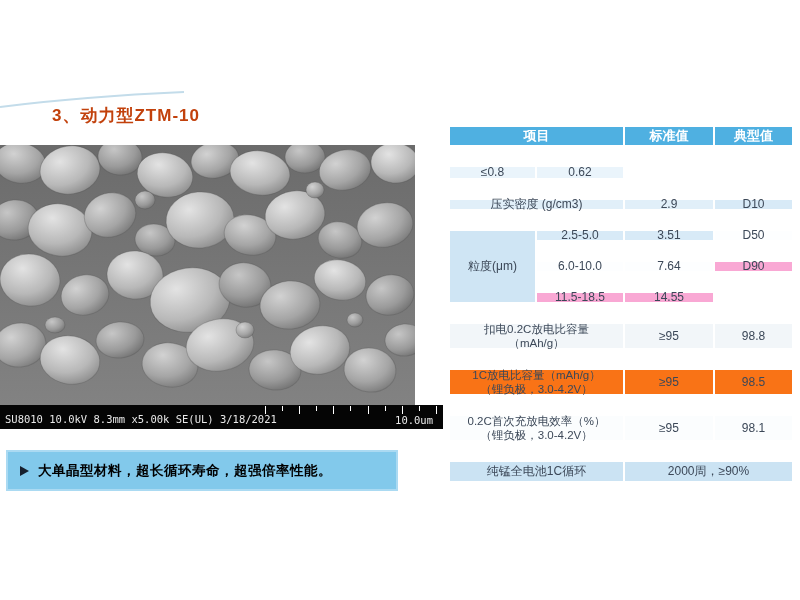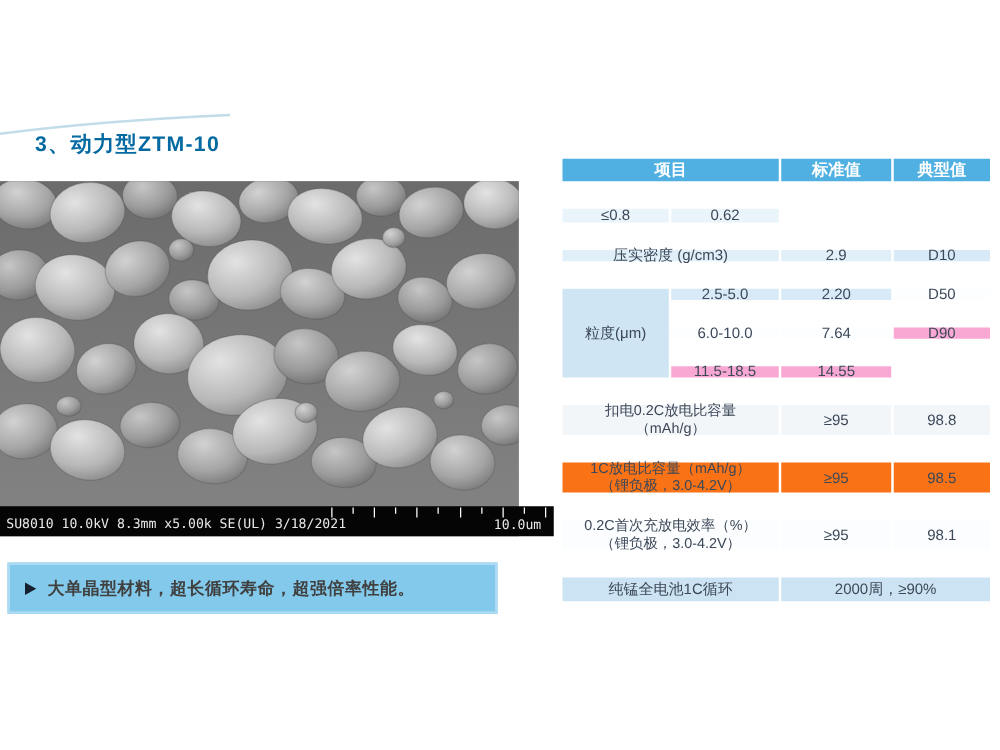--- a/index.html
+++ b/index.html
@@ -8,22 +8,22 @@
     font-family:"Liberation Sans","DejaVu Sans",sans-serif;
     overflow:hidden;color:#222;
   }
   .slide{position:absolute;inset:0;}
 
   
   .deco-arc{position:absolute;left:0;top:88px;width:185px;height:24px;}
 
   
   .page-title{
-    position:absolute;left:28px;top:104px;
-    font-size:17px;font-weight:bold;color:#0369a1;letter-spacing:1px;
+    position:absolute;left:52px;top:104px;
+    font-size:17px;font-weight:bold;color:#c2410c;letter-spacing:1px;
   }
 
   
   .sem-figure{position:absolute;left:0;top:145px;width:415px;height:284px;background:#767676;}
   .sem-figure svg{display:block;}
   .sem-bar{
     position:absolute;left:0;bottom:0;width:415px;height:24px;background:#050505;
     color:#e9e9e9;font-family:"DejaVu Sans Mono","Liberation Mono",monospace;
     font-size:10.5px;
     padding-left:28px;
@@ -56,21 +56,21 @@
   .bg5{background:#f9a8d4;} .bg6{background:#F2F6F9;}
   .bg7{background:#f97316;} .bg8{background:#FBFDFE;}
   .bg9{background:#CBE3F3;}
   .line{display:block;white-space:nowrap;font-size:11.5px;}
 
   
   .banner{
     position:absolute;left:6px;top:450px;width:392px;height:41px;
     background:#82C9EB;border:2px solid #ABDAF2;box-sizing:border-box;
     display:flex;align-items:center;padding-left:12px;
-    color:#404040;font-weight:bold;font-size:13.5px;letter-spacing:0.5px;
+    color:#000000;font-weight:bold;font-size:13.5px;letter-spacing:0.5px;
   }
   .arrow-bullet{
     width:0;height:0;margin-right:9px;
     border-left:9px solid #16202e;border-top:5px solid transparent;border-bottom:5px solid transparent;
   }
 </style>
 </head>
 <body>
 
 <div class="slide">
@@ -174,21 +174,21 @@
 
     <div class="cell bg1">≤0.8</div>
     <div class="cell bg1">0.62</div>
 
     <div class="cell span2 bg2 nowrap">压实密度 (g/cm3)</div>
     <div class="cell bg2">2.9</div>
 
     <div class="cell group-cell nowrap">粒度(μm)</div>
     <div class="cell bg3">D10</div>
     <div class="cell bg3">2.5-5.0</div>
-    <div class="cell bg3">2.20</div>
+    <div class="cell bg3">3.51</div>
 
     <div class="cell bg4">D50</div>
     <div class="cell bg4">6.0-10.0</div>
     <div class="cell bg4">7.64</div>
 
     <div class="cell bg5">D90</div>
     <div class="cell bg5">11.5-18.5</div>
     <div class="cell bg5">14.55</div>
 
     <div class="cell span2 bg6">

